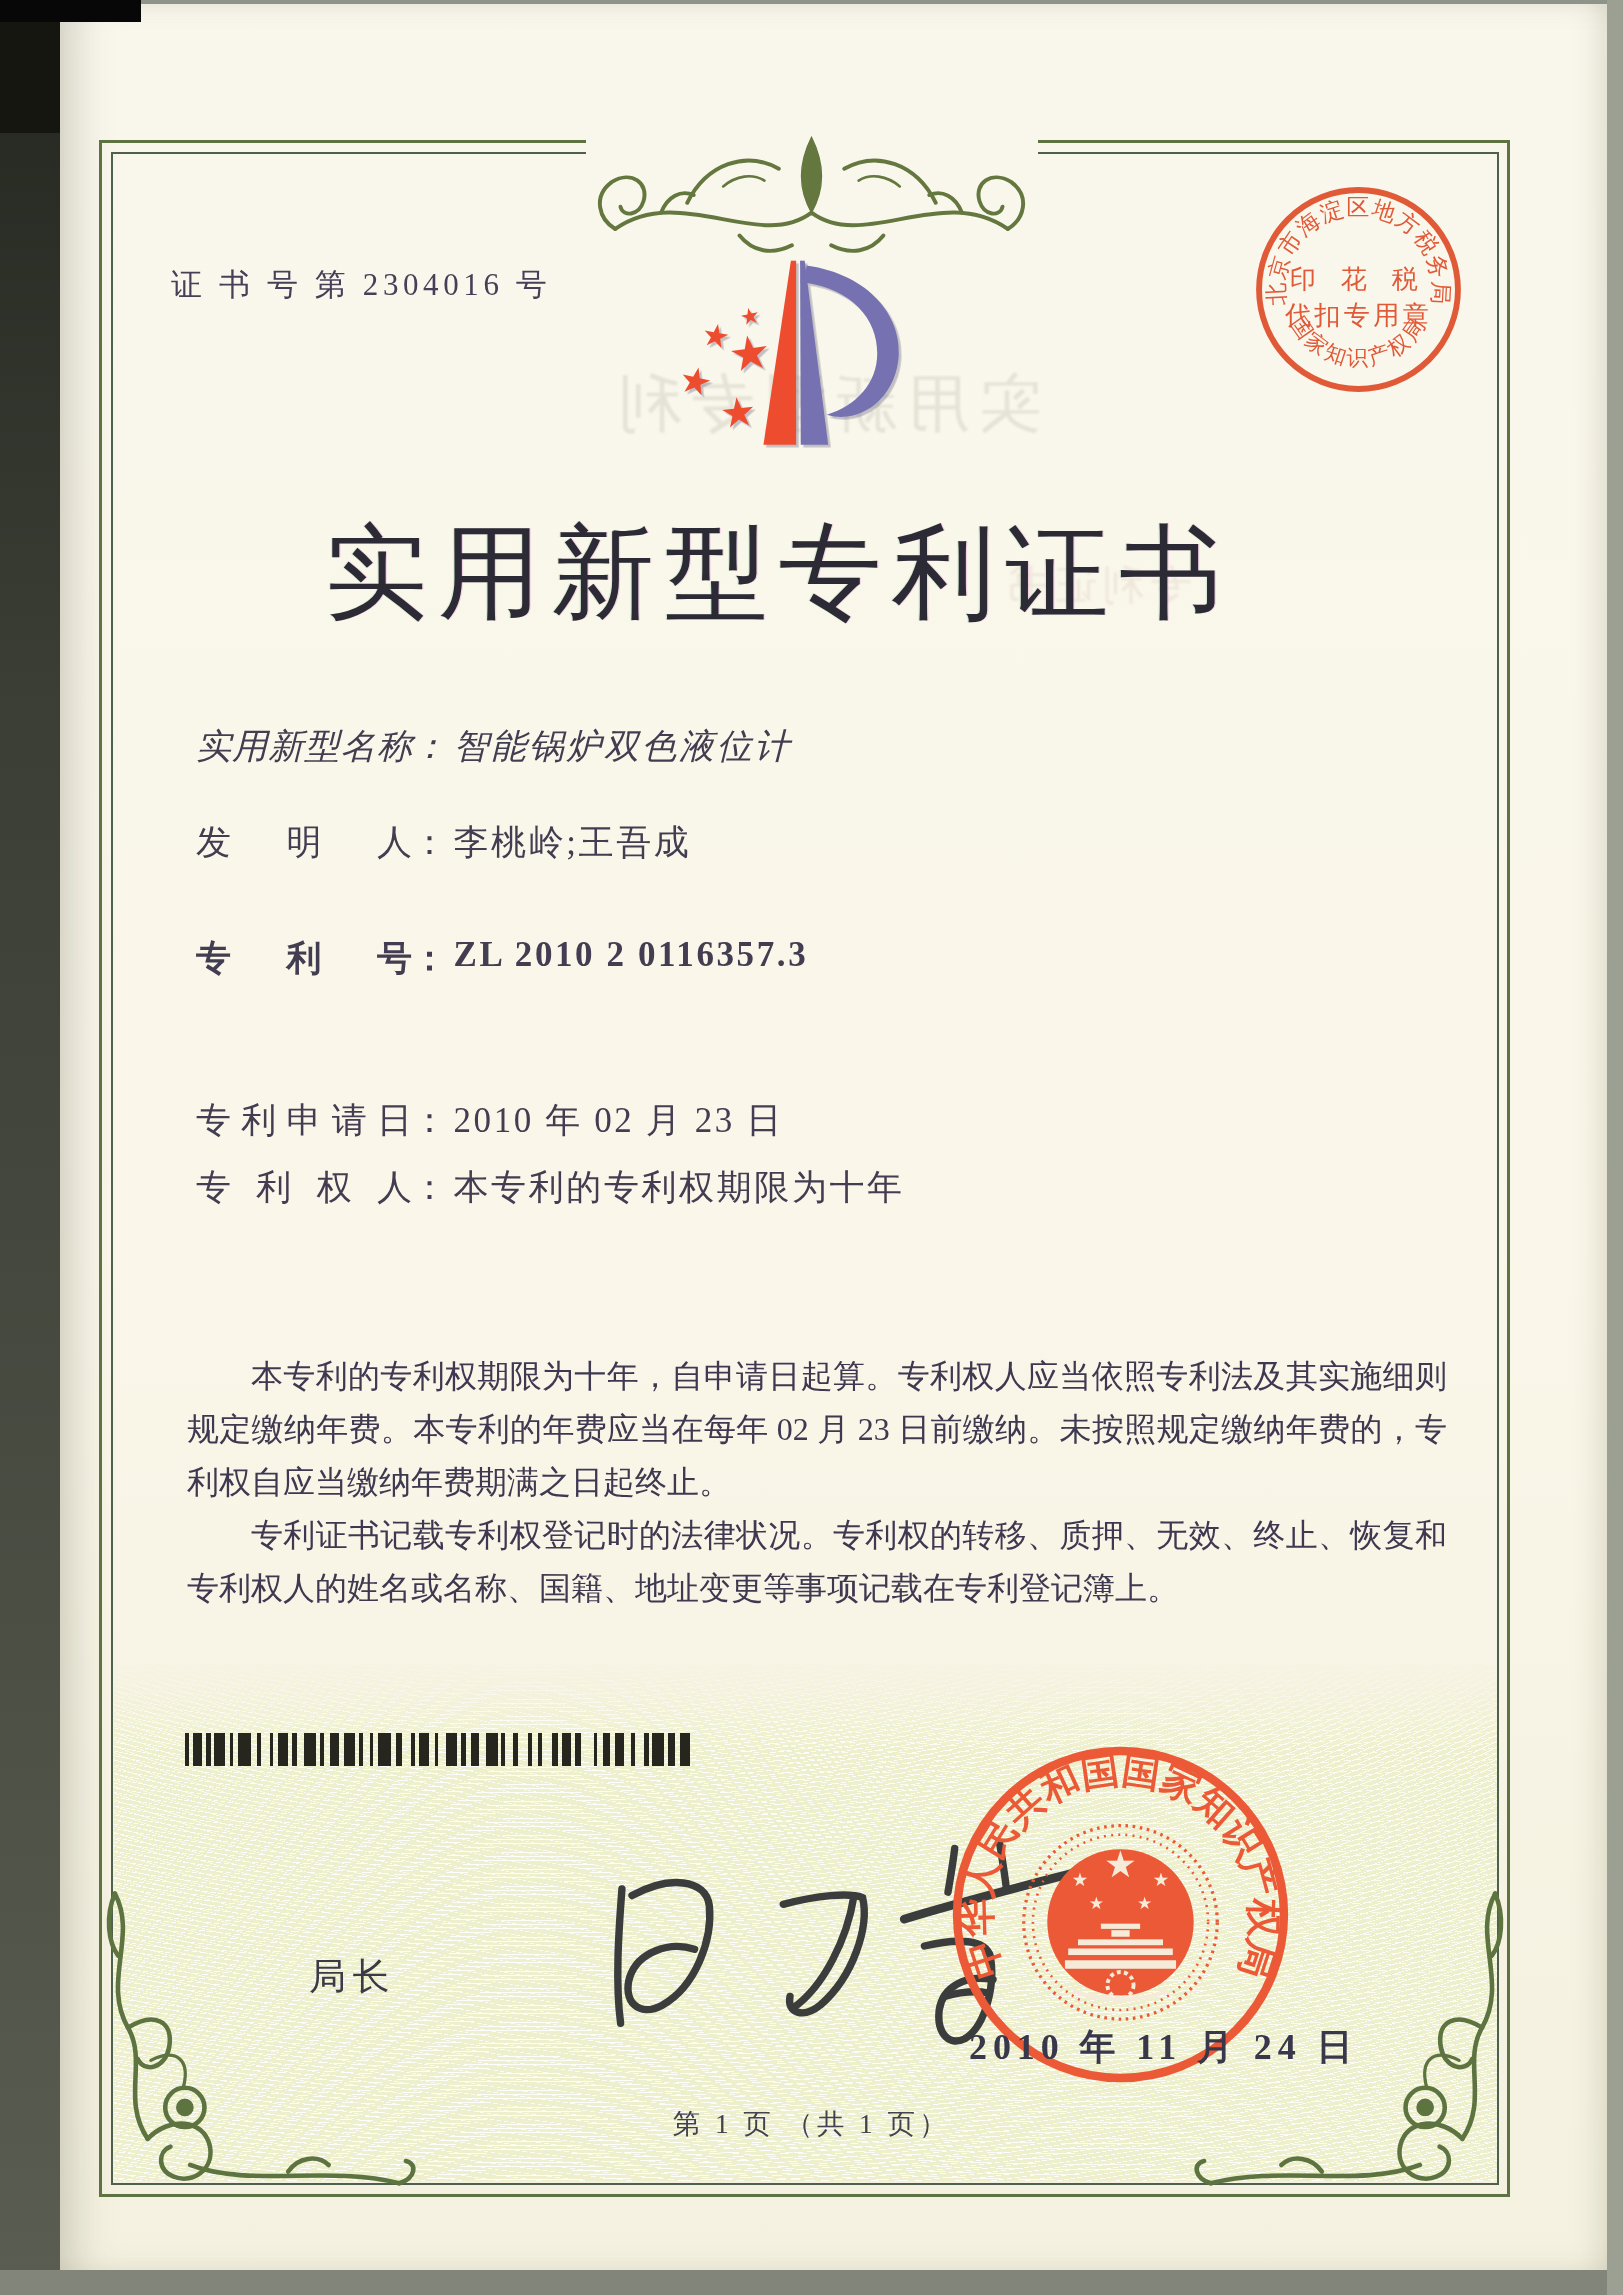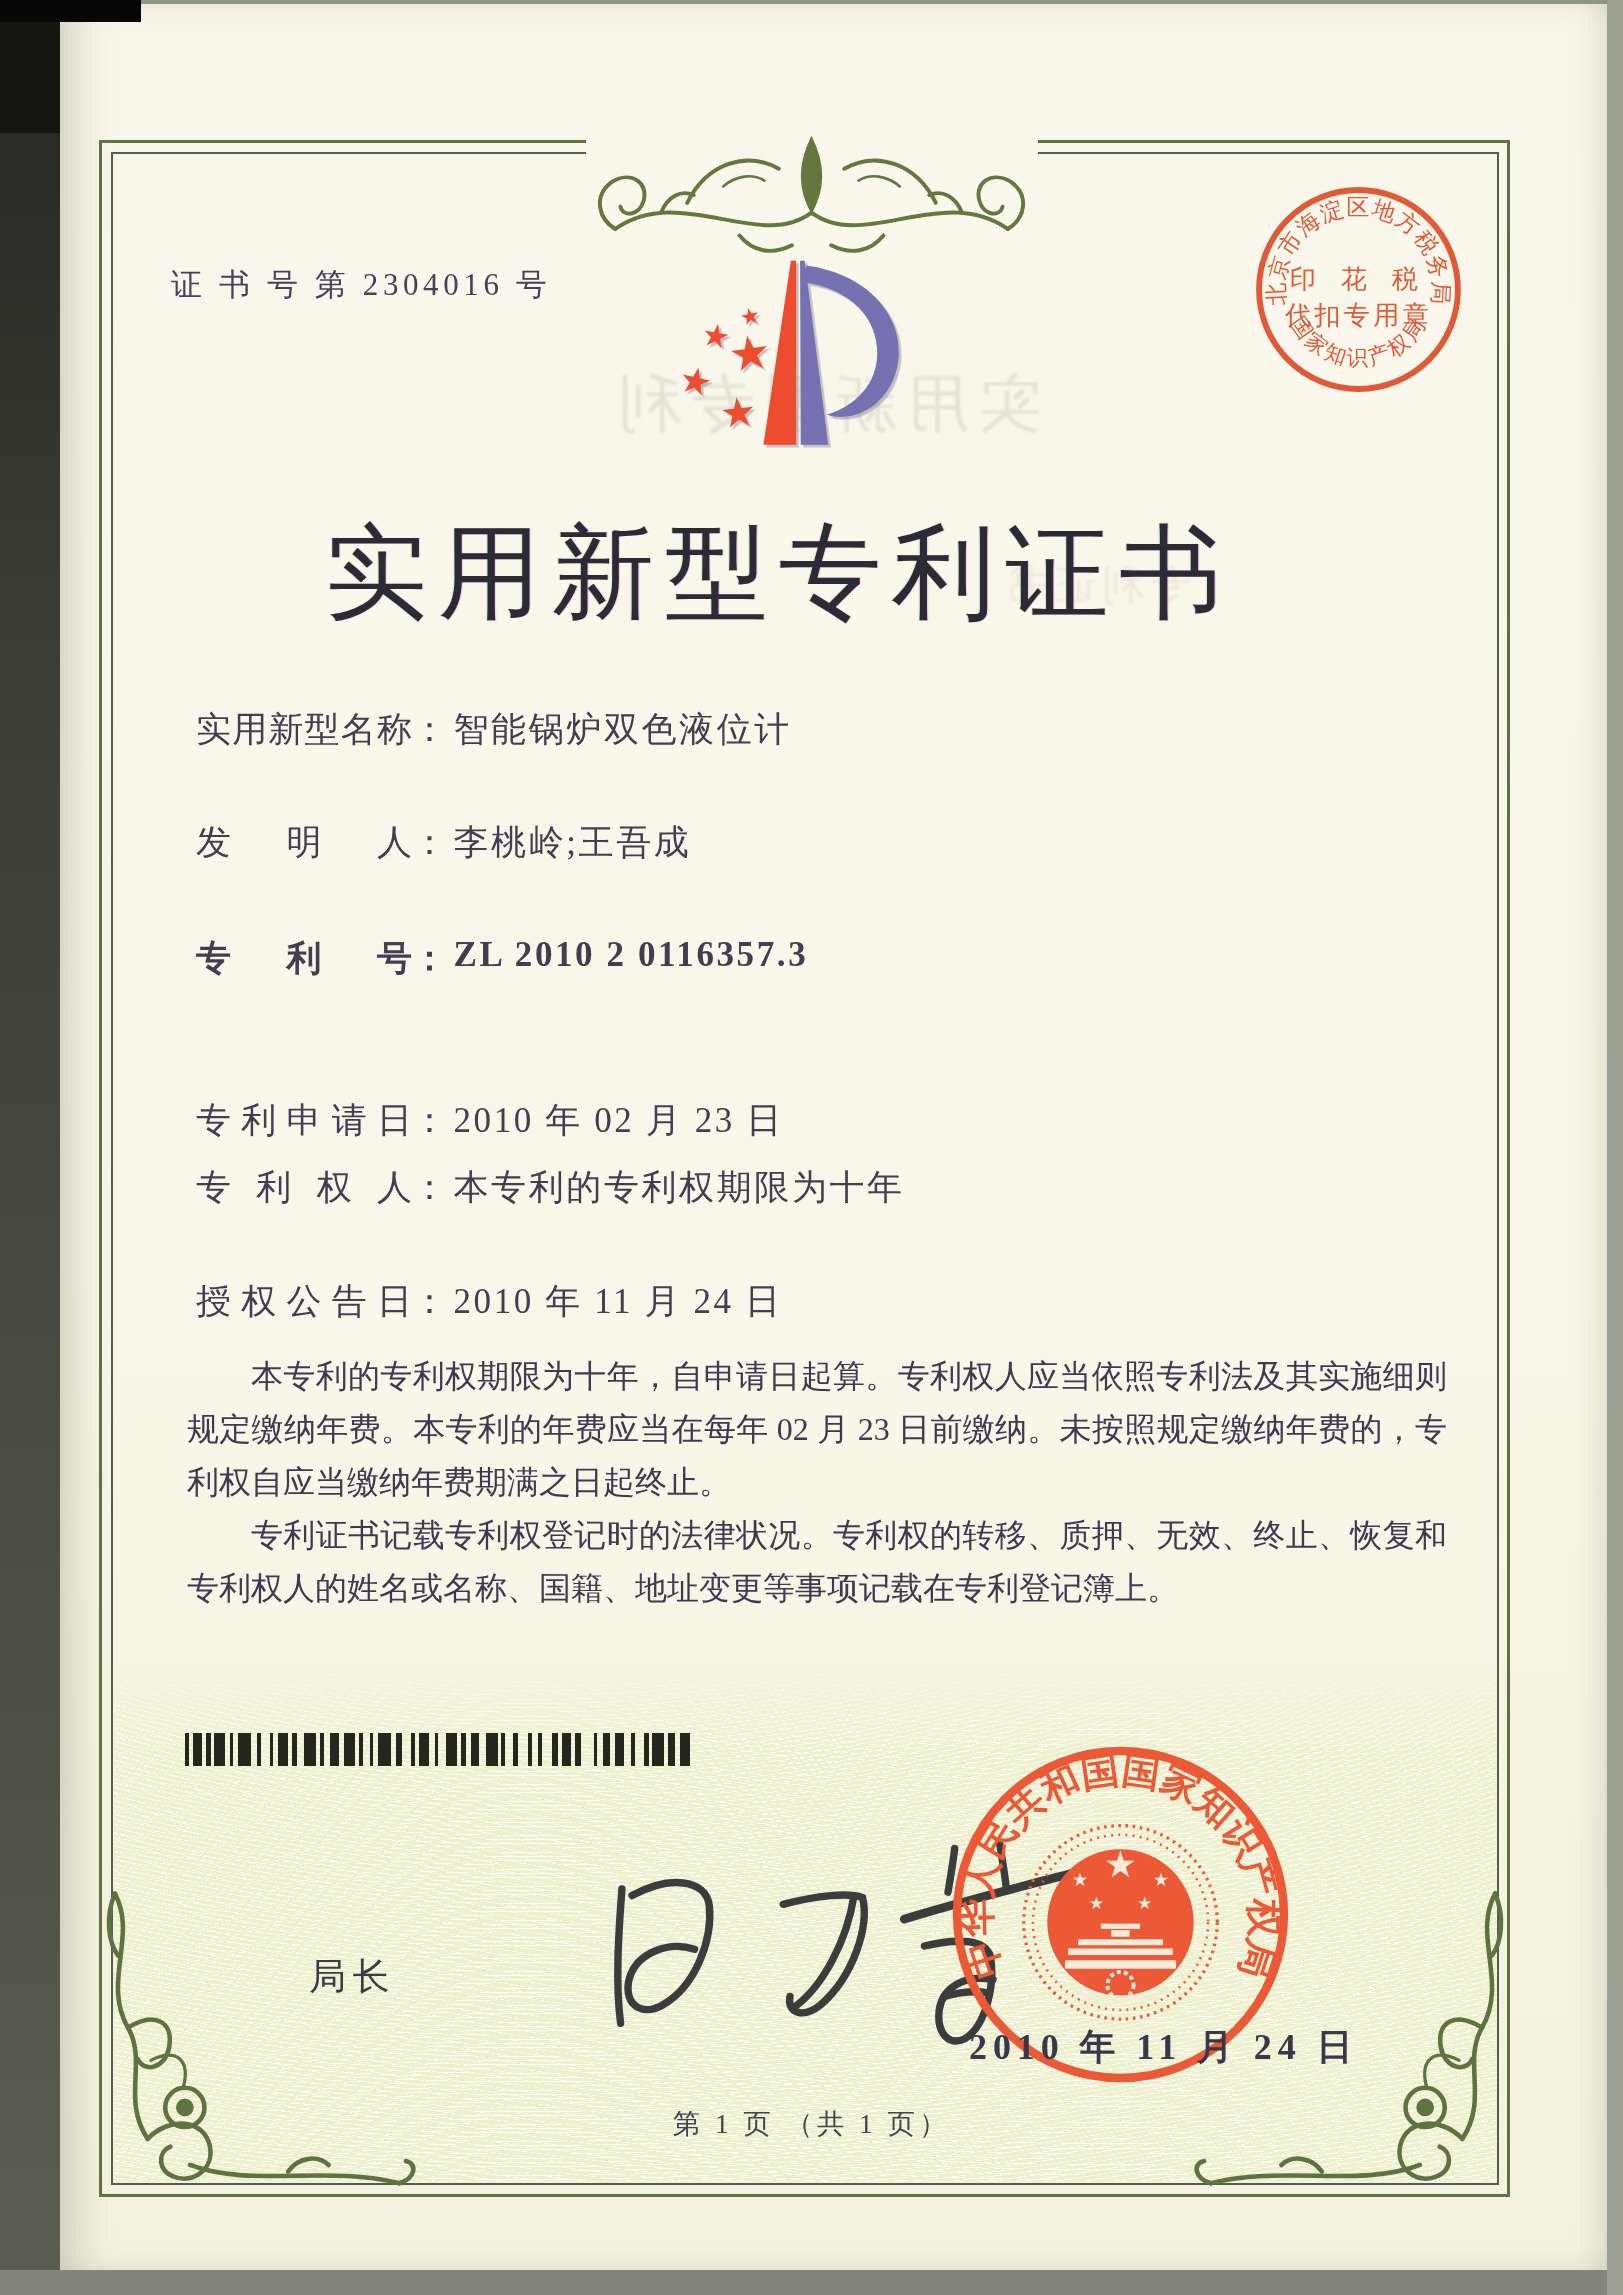--- a/index.html
+++ b/index.html
@@ -31,21 +31,21 @@
   #ornament-patch{left:586px;top:132px;width:452px;height:30px;background:#f9f7ec;}
   
   #cert-no{left:171px;top:264px;font-size:31px;letter-spacing:4.6px;color:#453f58;}
   #title{left:137px;top:505px;width:1283px;text-align:center;font-size:103px;font-weight:400;
          color:#2c2a35;letter-spacing:10.5px;
          text-shadow:1.3px 0 0 rgba(200,0,200,.14), -1.3px 0 0 rgba(40,180,80,.14);}
   .field{left:196px;height:42px;font-size:35px;color:#423d50;white-space:nowrap;}
   .field .lbl{display:inline-block;width:216px;text-align:justify;text-align-last:justify;vertical-align:top;}
   .field .col{display:inline-block;vertical-align:top;}
   .field .val{display:inline-block;margin-left:6.5px;letter-spacing:2.6px;vertical-align:top;}
-  #f0{top:706px;} #f1{top:819px;} #f2{top:935px;font-weight:bold;} #f3{top:1049px;margin-top:48px;} #f4{top:1164px;} #f5{top:1278px;}
+  #f0{top:723px;font-style:italic;} #f1{top:819px;} #f2{top:935px;font-weight:bold;} #f3{top:1049px;margin-top:48px;} #f4{top:1164px;} #f5{top:1278px;}
   #paras{left:187px;top:1350px;width:1260px;color:#3e3950;font-size:32px;line-height:53px;text-align:justify;}
   #paras p{margin:0;text-indent:2em;}
   
   #barcode{left:185px;top:1733px;width:509px;height:33px;display:flex;align-items:stretch;}
   #barcode span{height:100%;}
   
   #sig-label{left:309px;top:1952px;font-size:37px;color:#3c3a46;letter-spacing:6.5px;}
   #sig-svg{left:556px;top:1825px;}
   
   #seal-svg{left:944px;top:1738px;}
@@ -164,23 +164,20 @@
     <span class="lbl">发明人</span><span class="col">：</span><span class="val">李桃岭;王吾成</span>
   </div>
   <div class="abs field" id="f2">
     <span class="lbl">专利号</span><span class="col">：</span><span class="val">ZL 2010 2 0116357.3</span>
   </div>
   <div class="abs field" id="f3">
     <span class="lbl">专利申请日</span><span class="col">：</span><span class="val">2010 年 02 月 23 日</span>
   </div>
   <div class="abs field" id="f4">
     <span class="lbl">专利权人</span><span class="col">：</span><span class="val">本专利的专利权期限为十年</span>
-  </div>
-  <div class="abs field" id="f5">
-    <span class="lbl">授权公告日</span><span class="col">：</span><span class="val">2010 年 11 月 24 日</span>
   </div>
 
   <div class="abs" id="paras">
     <p>本专利的专利权期限为十年，自申请日起算。专利权人应当依照专利法及其实施细则规定缴纳年费。本专利的年费应当在每年 02 月 23 日前缴纳。未按照规定缴纳年费的，专利权自应当缴纳年费期满之日起终止。</p>
     <p>专利证书记载专利权登记时的法律状况。专利权的转移、质押、无效、终止、恢复和专利权人的姓名或名称、国籍、地址变更等事项记载在专利登记簿上。</p>
   </div>
 
   <div class="abs" id="barcode">
       <span style="flex-grow: 4; background: rgb(38, 38, 31);"></span>
       <span style="flex-grow: 3; background: transparent;"></span>

